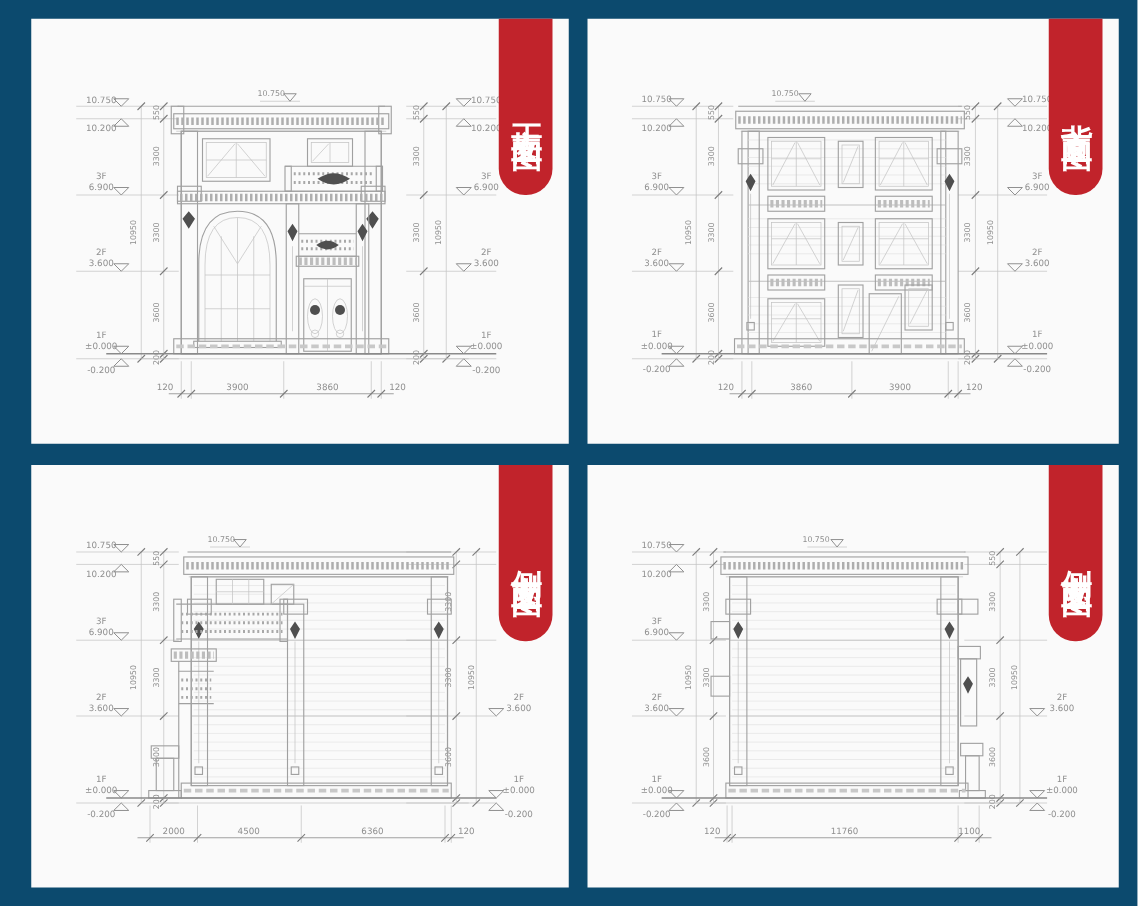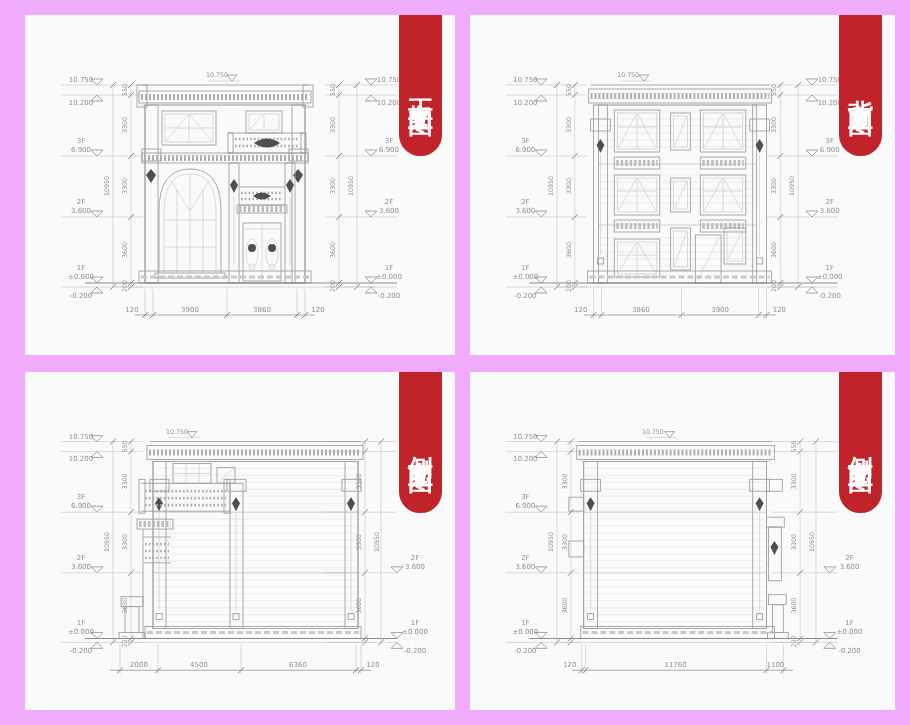--- a/index.html
+++ b/index.html
@@ -1,17 +1,17 @@
 <!DOCTYPE html>
 <html><head>
 <meta charset="utf-8">
 <style>
   html,body{margin:0;padding:0;background:#ffffff;}
   body{width:910px;height:725px;font-family:"Liberation Sans",sans-serif;}
-  .page{position:relative;width:910px;height:725px;background:#f0abfc;overflow:hidden;}
+  .page{position:relative;width:910px;height:725px;background:#0c4a6e;overflow:hidden;}
   .panel{position:absolute;background:#fafafa;}
   #p-front{left:25px;top:15px;width:430px;height:340px;}
   #p-back{left:470px;top:15px;width:425px;height:340px;}
   #p-side1{left:25px;top:372px;width:430px;height:338px;}
   #p-side2{left:470px;top:372px;width:425px;height:338px;}
   .panel svg{position:absolute;left:0;top:0;width:100%;height:100%;}
   .banner{
     position:absolute;top:0;right:13px;width:43px;height:141px;
     border-radius:0 0 21px 21px;color:#ffffff;
     font-family:"Liberation Serif","DejaVu Serif",serif;

